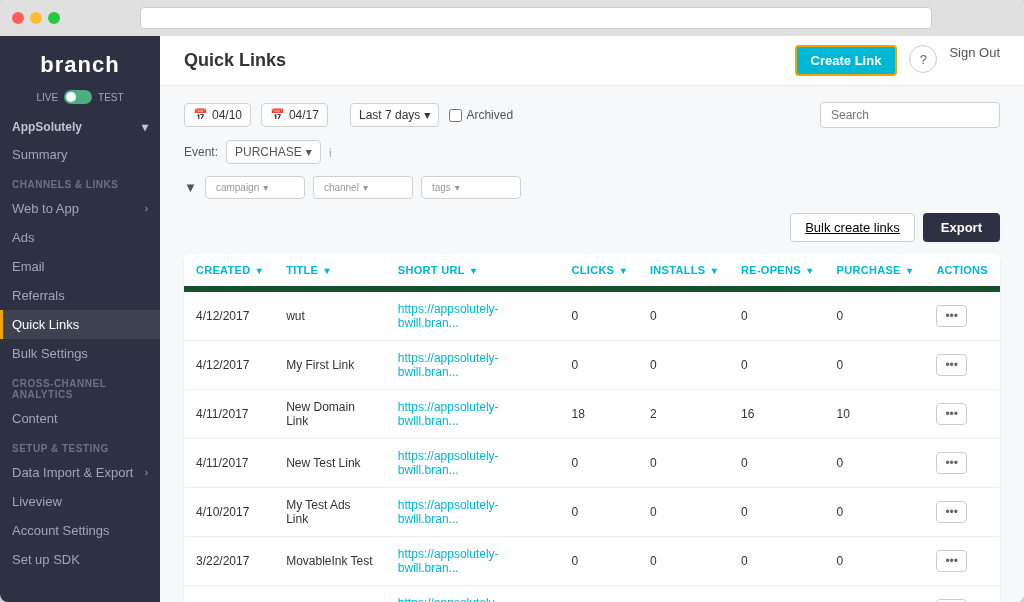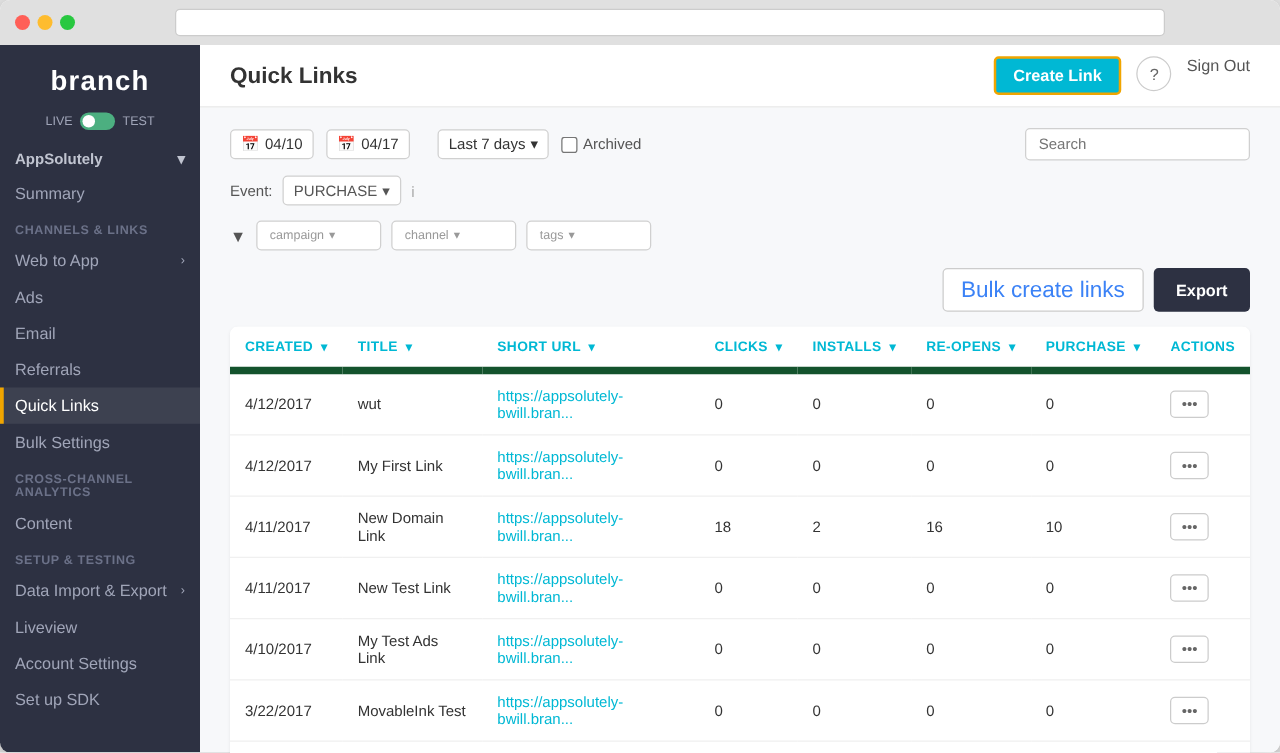--- a/index.html
+++ b/index.html
@@ -262,23 +262,24 @@
 
     .bulk-export-row {
       display: flex; justify-content: flex-end; gap: 8px;
       margin-bottom: 12px;
     }
     .btn-bulk {
       background: #fff;
       border: 1px solid #ccc;
       border-radius: 4px;
       padding: 6px 14px;
-      font-size: 18px;
-      cursor: pointer;
-      color: #3b82f6;
+      font-size: 13px;
+      cursor: pointer;
+      color: #000000;
+      text-decoration: underline;
     }
     .btn-export {
       background: #2d3142;
       color: #fff;
       border: none;
       border-radius: 4px;
       padding: 6px 18px;
       font-size: 13px;
       font-weight: 600;
       cursor: pointer;

